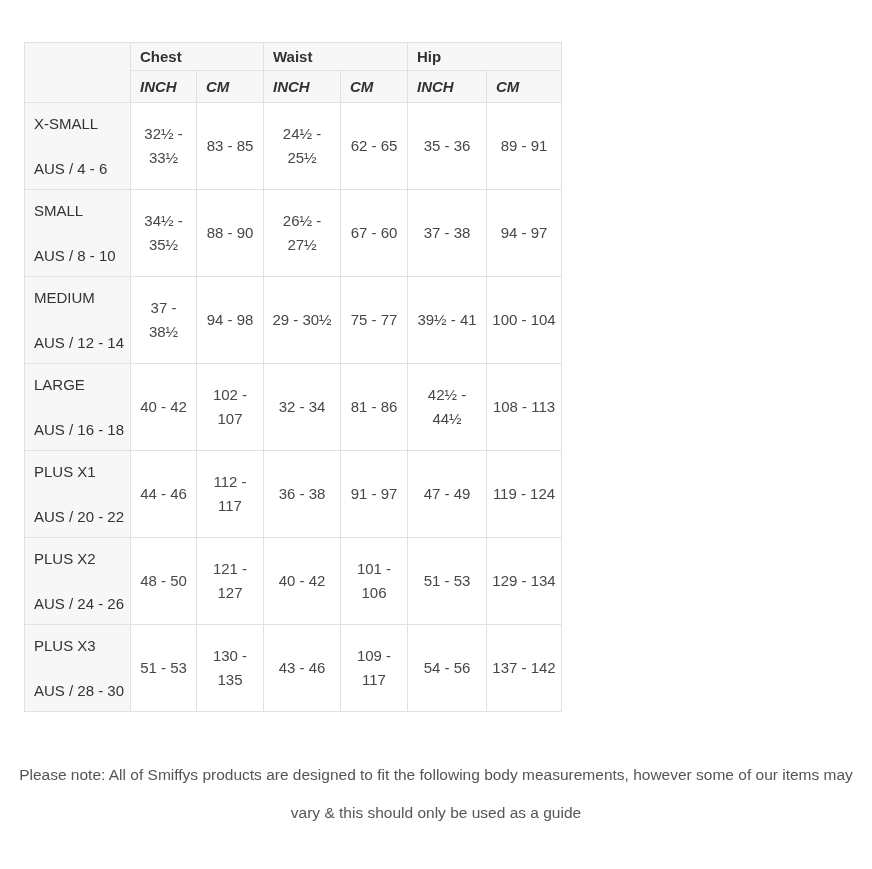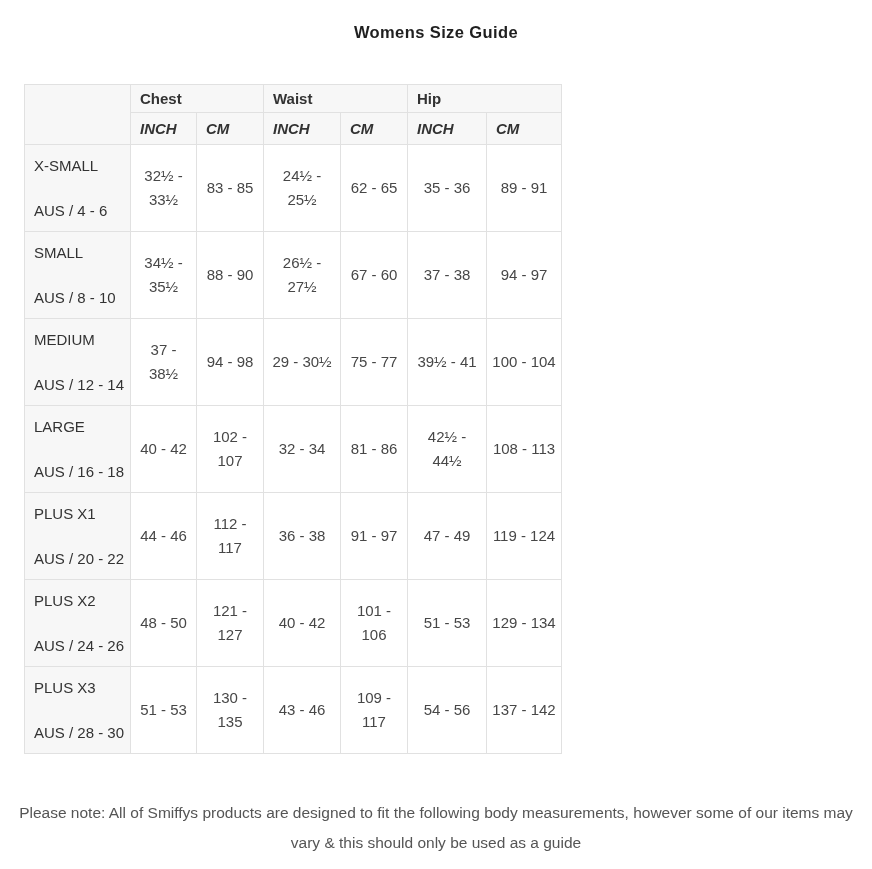--- a/index.html
+++ b/index.html
@@ -70,29 +70,28 @@
     padding: 4px 5px;
     line-height: 24px;
     background: #ffffff;
   }
   .note {
     margin: 44px auto 0 auto;
     max-width: 836px;
     text-align: center;
     color: #555555;
     font-size: 15.5px;
-    line-height: 30px;
+    line-height: 38px;
   }
 </style>
 </head>
 <body>
 
 <div class="page">
 
-  <div class="page-title">Womens Size Guide</div>
 
   <table class="size-table">
     <colgroup>
       <col class="c-label">
       <col class="c-chest-inch">
       <col class="c-chest-cm">
       <col class="c-waist-inch">
       <col class="c-waist-cm">
       <col class="c-hip-inch">
       <col class="c-hip-cm">

